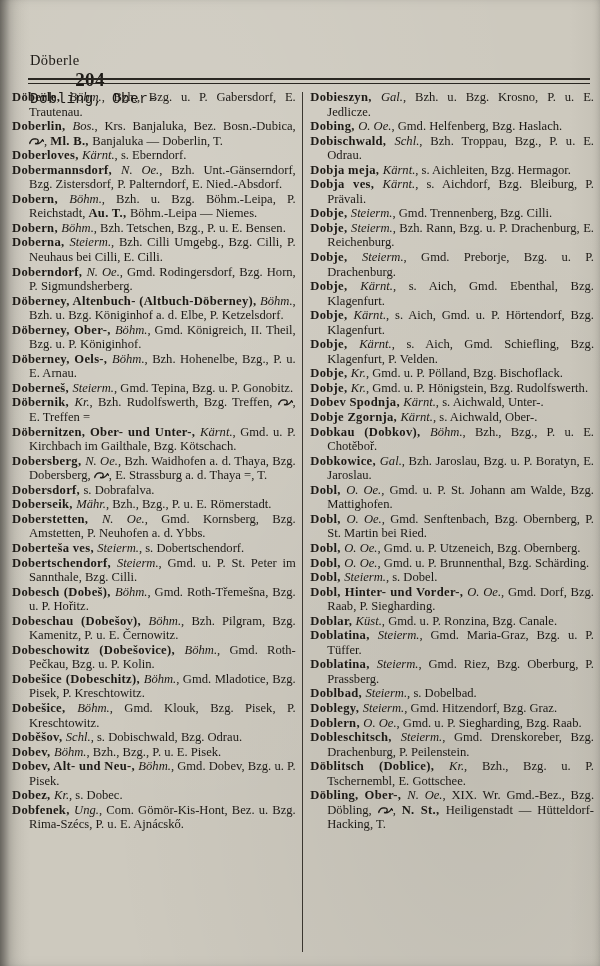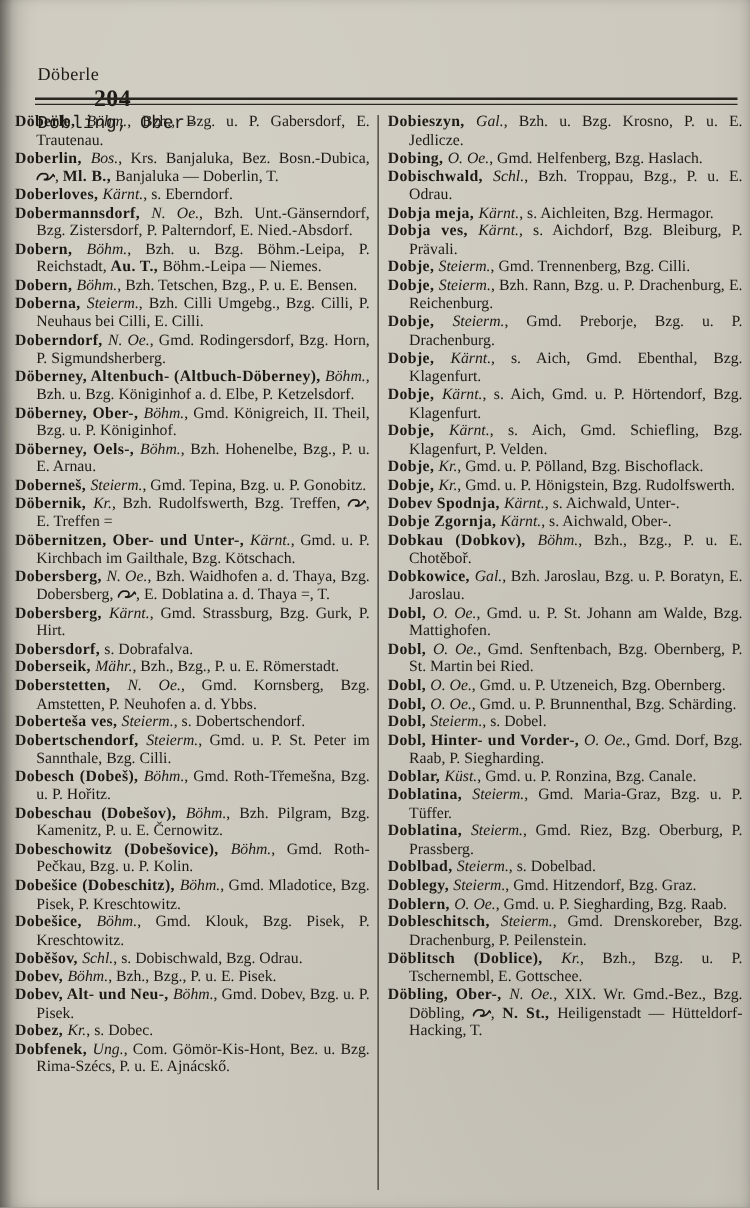--- a/index.html
+++ b/index.html
@@ -86,22 +86,21 @@
         <div class="entry"><span class="b">Döberney, Altenbuch- (Altbuch-Döberney), </span><span class="i">Böhm.</span><span class="n">, Bzh. u. Bzg. Königinhof a. d. Elbe, P. Ketzelsdorf.</span></div>
         <div class="entry"><span class="b">Döberney, Ober-, </span><span class="i">Böhm.</span><span class="n">, Gmd. Königreich, II. Theil, Bzg. u. P. Königinhof.</span></div>
         <div class="entry"><span class="b">Döberney, Oels-, </span><span class="i">Böhm.</span><span class="n">, Bzh. Hohenelbe, Bzg., P. u. E. Arnau.</span></div>
         <div class="entry"><span class="b">Doberneš, </span><span class="i">Steierm.</span><span class="n">, Gmd. Tepina, Bzg. u. P. Gonobitz.</span></div>
         <div class="entry"><span class="b">Döbernik, </span><span class="i">Kr.</span><span class="n">, Bzh. Rudolfswerth, Bzg. Treffen, </span><span class="ph"><svg viewBox="0 0 20 12">
               <path d="M1 9 Q4 3 8 4 A3.2 3.2 0 1 1 8 10 Q14 12 18 5 M2 7 l-1 3 M18 5 l1.5 2" fill="none" stroke="#1d1a16" stroke-width="1.8" stroke-linecap="round"></path>
             </svg></span><span class="n">, E. Treffen =</span></div>
         <div class="entry"><span class="b">Döbernitzen, Ober- und Unter-, </span><span class="i">Kärnt.</span><span class="n">, Gmd. u. P. Kirchbach im Gailthale, Bzg. Kötschach.</span></div>
         <div class="entry"><span class="b">Dobersberg, </span><span class="i">N. Oe.</span><span class="n">, Bzh. Waidhofen a. d. Thaya, Bzg. Dobersberg, </span><span class="ph"><svg viewBox="0 0 20 12">
               <path d="M1 9 Q4 3 8 4 A3.2 3.2 0 1 1 8 10 Q14 12 18 5 M2 7 l-1 3 M18 5 l1.5 2" fill="none" stroke="#1d1a16" stroke-width="1.8" stroke-linecap="round"></path>
-            </svg></span><span class="n">, E. Doblatina a. d. Thaya =, T.</span></div>
-        <div class="entry"><span class="b">Dobersberg, </span><span class="i">Kärnt.</span><span class="n">, Gmd. Strassburg, Bzg. Gurk, P. Hirt.</span></div>
+            </svg></span><span class="n">, E. Strassburg a. d. Thaya =, T.</span></div>
         <div class="entry"><span class="b">Dobersdorf, </span><span class="n">s. Dobrafalva.</span></div>
         <div class="entry"><span class="b">Doberseik, </span><span class="i">Mähr.</span><span class="n">, Bzh., Bzg., P. u. E. Römerstadt.</span></div>
         <div class="entry"><span class="b">Doberstetten, </span><span class="i">N. Oe.</span><span class="n">, Gmd. Kornsberg, Bzg. Amstetten, P. Neuhofen a. d. Ybbs.</span></div>
         <div class="entry"><span class="b">Doberteša ves, </span><span class="i">Steierm.</span><span class="n">, s. Dobertschendorf.</span></div>
         <div class="entry"><span class="b">Dobertschendorf, </span><span class="i">Steierm.</span><span class="n">, Gmd. u. P. St. Peter im Sannthale, Bzg. Cilli.</span></div>
         <div class="entry"><span class="b">Dobesch (Dobeš), </span><span class="i">Böhm.</span><span class="n">, Gmd. Roth-Třemešna, Bzg. u. P. Hořitz.</span></div>
         <div class="entry"><span class="b">Dobeschau (Dobešov), </span><span class="i">Böhm.</span><span class="n">, Bzh. Pilgram, Bzg. Kamenitz, P. u. E. Černowitz.</span></div>
         <div class="entry"><span class="b">Dobeschowitz (Dobešovice), </span><span class="i">Böhm.</span><span class="n">, Gmd. Roth-Pečkau, Bzg. u. P. Kolin.</span></div>
         <div class="entry"><span class="b">Dobešice (Dobeschitz), </span><span class="i">Böhm.</span><span class="n">, Gmd. Mladotice, Bzg. Pisek, P. Kreschtowitz.</span></div>
         <div class="entry"><span class="b">Dobešice, </span><span class="i">Böhm.</span><span class="n">, Gmd. Klouk, Bzg. Pisek, P. Kreschtowitz.</span></div>

